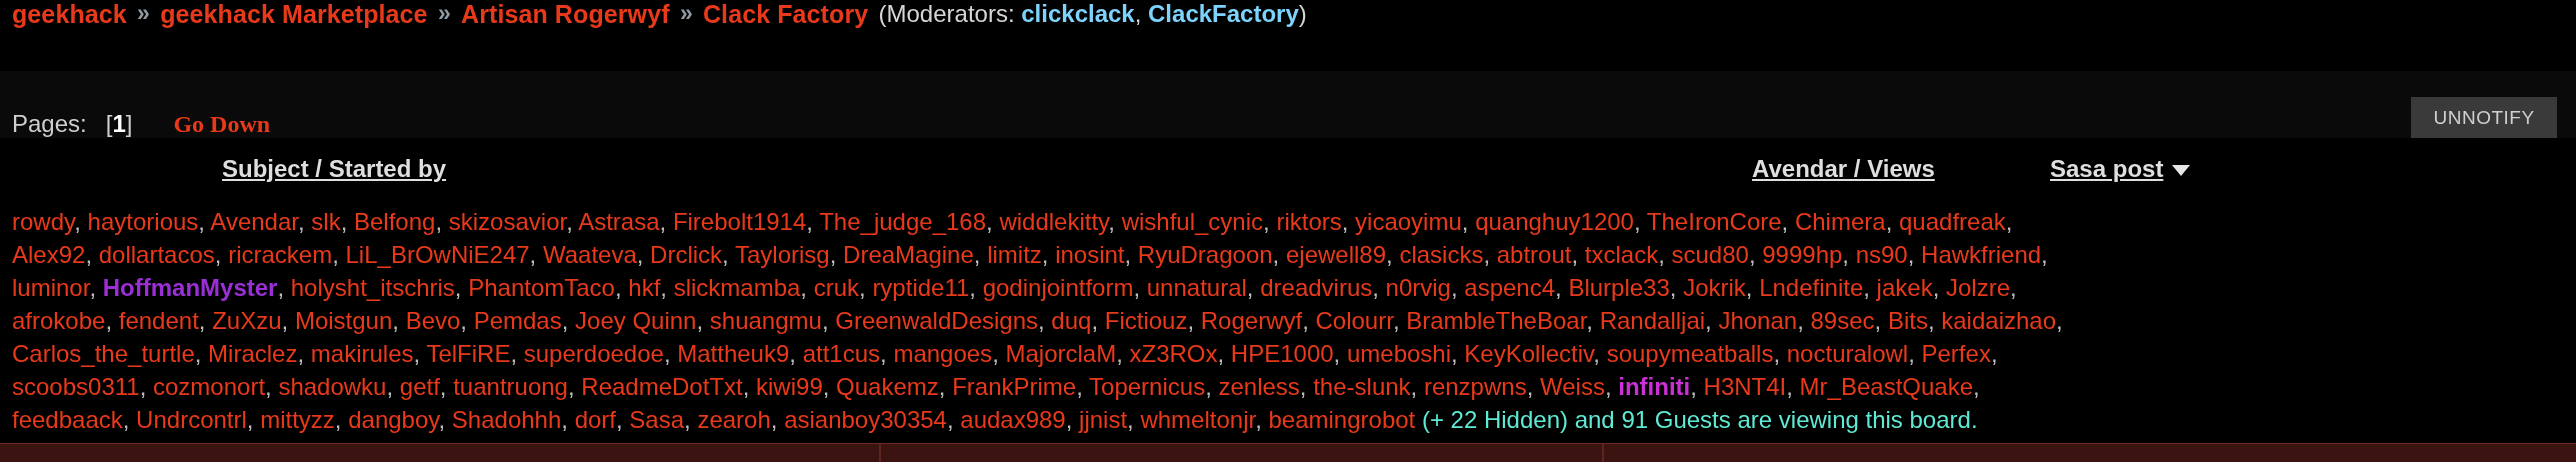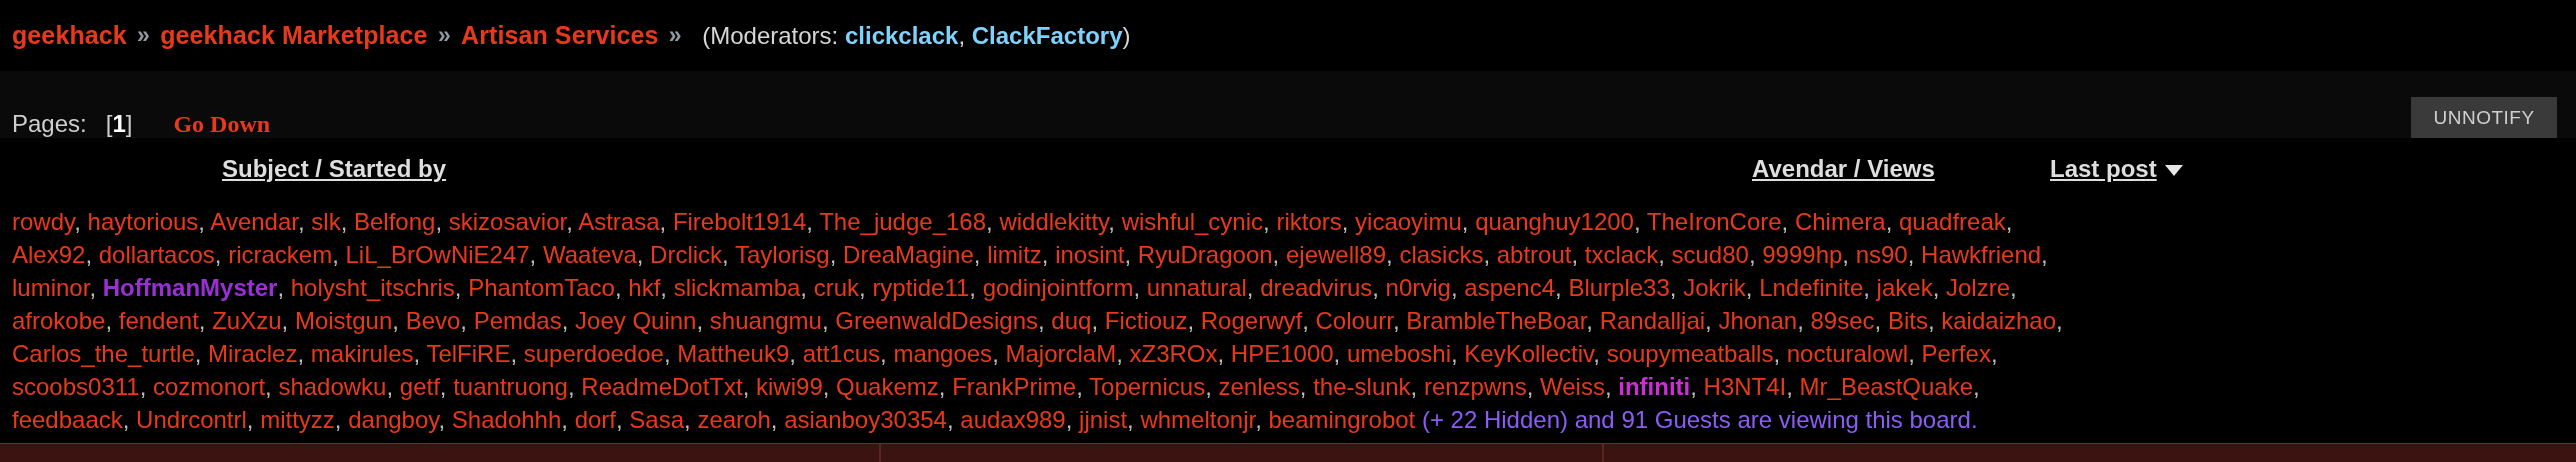--- a/index.html
+++ b/index.html
@@ -17,21 +17,21 @@
     color: #d8d8d8;
   }
 
   
   .breadcrumb-bar {
     position: absolute;
     left: 0; top: 0;
     width: 2576px; height: 71px;
     background: #000000;
     display: flex;
-    align-items: center;
+    align-items: flex-start;
     padding-left: 12px;
     white-space: nowrap;
   }
   .crumb-link {
     color: #e8391b;
     font-size: 25px;
     font-weight: 700;
     text-decoration: none;
     letter-spacing: 0.1px;
   }
@@ -143,21 +143,21 @@
     color: #d9d9d9;
     overflow: hidden;
   }
   .users-line { white-space: nowrap; }
   .u {
     color: #e8391b;
     font-weight: 400;
     text-decoration: none;
   }
   .sep { color: #bdbdbd; }
-  .tail { color: #8b5cf6; text-align: right; }
+  .tail { color: #5eead4; text-align: right; }
 
   
   .bottom-strip {
     position: absolute;
     left: 0; bottom: 0;
     width: 2576px; height: 19px;
     background: #3b1412;
     border-top: 1.7px solid #6b2b26;
   }
   .bottom-strip .divider {
@@ -170,42 +170,43 @@
 </head>
 <body>
 
 <div class="page">
 
   <div class="breadcrumb-bar">
     <a class="crumb-link" href="#">geekhack</a>
     <span class="crumb-sep">»</span>
     <a class="crumb-link" href="#">geekhack Marketplace</a>
     <span class="crumb-sep">»</span>
-    <a class="crumb-link" href="#">Artisan Services</a>
+    <a class="crumb-link" href="#">Artisan Rogerwyf</a>
     <span class="crumb-sep">»</span>
+    <a class="crumb-link" href="#">Clack Factory</a>
     <span class="crumb-mods">
       <span>(Moderators:</span>
       <a class="mod-link" href="#">clickclack</a><span>,</span>
       <a class="mod-link" href="#">ClackFactory</a><span>)</span>
     </span>
   </div>
 
   <div class="pages-bar">
     <span class="pages-label">Pages:</span>
     <span class="page-num-wrap"><span>[</span><span class="page-num-current">1</span><span>]</span></span>
     <a class="go-down" href="#">Go Down</a>
     <div class="btn-group">
       <button class="ui-btn">UNNOTIFY</button>
     </div>
   </div>
 
   <div class="col-header-bar">
     <a class="col-h col-subject" href="#">Subject / Started by</a>
     <a class="col-h col-replies" href="#">Avendar / Views</a>
-    <a class="col-h col-lastpost" href="#"><span>Last post</span><span class="sort-caret"></span></a>
+    <a class="col-h col-lastpost" href="#"><span>Sasa post</span><span class="sort-caret"></span></a>
   </div>
 
   <div class="users-block" id="users-block">
       <div class="users-line"><a class="u" href="#">rowdy</a><span class="sep">, </span><a class="u" href="#">haytorious</a><span class="sep">, </span><a class="u" href="#">Avendar</a><span class="sep">, </span><a class="u" href="#">slk</a><span class="sep">, </span><a class="u" href="#">Belfong</a><span class="sep">, </span><a class="u" href="#">skizosavior</a><span class="sep">, </span><a class="u" href="#">Astrasa</a><span class="sep">, </span><a class="u" href="#">Firebolt1914</a><span class="sep">, </span><a class="u" href="#">The_judge_168</a><span class="sep">, </span><a class="u" href="#">widdlekitty</a><span class="sep">, </span><a class="u" href="#">wishful_cynic</a><span class="sep">, </span><a class="u" href="#">riktors</a><span class="sep">, </span><a class="u" href="#">yicaoyimu</a><span class="sep">, </span><a class="u" href="#">quanghuy1200</a><span class="sep">, </span><a class="u" href="#">TheIronCore</a><span class="sep">, </span><a class="u" href="#">Chimera</a><span class="sep">, </span><a class="u" href="#">quadfreak</a><span class="sep">, </span></div>
       <div class="users-line"><a class="u" href="#">Alex92</a><span class="sep">, </span><a class="u" href="#">dollartacos</a><span class="sep">, </span><a class="u" href="#">ricrackem</a><span class="sep">, </span><a class="u" href="#">LiL_BrOwNiE247</a><span class="sep">, </span><a class="u" href="#">Waateva</a><span class="sep">, </span><a class="u" href="#">Drclick</a><span class="sep">, </span><a class="u" href="#">Taylorisg</a><span class="sep">, </span><a class="u" href="#">DreaMagine</a><span class="sep">, </span><a class="u" href="#">limitz</a><span class="sep">, </span><a class="u" href="#">inosint</a><span class="sep">, </span><a class="u" href="#">RyuDragoon</a><span class="sep">, </span><a class="u" href="#">ejewell89</a><span class="sep">, </span><a class="u" href="#">clasicks</a><span class="sep">, </span><a class="u" href="#">abtrout</a><span class="sep">, </span><a class="u" href="#">txclack</a><span class="sep">, </span><a class="u" href="#">scud80</a><span class="sep">, </span><a class="u" href="#">9999hp</a><span class="sep">, </span><a class="u" href="#">ns90</a><span class="sep">, </span><a class="u" href="#">Hawkfriend</a><span class="sep">, </span></div>
       <div class="users-line"><a class="u" href="#">luminor</a><span class="sep">, </span><a class="u" href="#" style="color: rgb(154, 47, 214); font-weight: 700;">HoffmanMyster</a><span class="sep">, </span><a class="u" href="#">holysht_itschris</a><span class="sep">, </span><a class="u" href="#">PhantomTaco</a><span class="sep">, </span><a class="u" href="#">hkf</a><span class="sep">, </span><a class="u" href="#">slickmamba</a><span class="sep">, </span><a class="u" href="#">cruk</a><span class="sep">, </span><a class="u" href="#">ryptide11</a><span class="sep">, </span><a class="u" href="#">godinjointform</a><span class="sep">, </span><a class="u" href="#">unnatural</a><span class="sep">, </span><a class="u" href="#">dreadvirus</a><span class="sep">, </span><a class="u" href="#">n0rvig</a><span class="sep">, </span><a class="u" href="#">aspenc4</a><span class="sep">, </span><a class="u" href="#">Blurple33</a><span class="sep">, </span><a class="u" href="#">Jokrik</a><span class="sep">, </span><a class="u" href="#">Lndefinite</a><span class="sep">, </span><a class="u" href="#">jakek</a><span class="sep">, </span><a class="u" href="#">Jolzre</a><span class="sep">, </span></div>
       <div class="users-line"><a class="u" href="#">afrokobe</a><span class="sep">, </span><a class="u" href="#">fendent</a><span class="sep">, </span><a class="u" href="#">ZuXzu</a><span class="sep">, </span><a class="u" href="#">Moistgun</a><span class="sep">, </span><a class="u" href="#">Bevo</a><span class="sep">, </span><a class="u" href="#">Pemdas</a><span class="sep">, </span><a class="u" href="#">Joey Quinn</a><span class="sep">, </span><a class="u" href="#">shuangmu</a><span class="sep">, </span><a class="u" href="#">GreenwaldDesigns</a><span class="sep">, </span><a class="u" href="#">duq</a><span class="sep">, </span><a class="u" href="#">Fictiouz</a><span class="sep">, </span><a class="u" href="#">Rogerwyf</a><span class="sep">, </span><a class="u" href="#">Colourr</a><span class="sep">, </span><a class="u" href="#">BrambleTheBoar</a><span class="sep">, </span><a class="u" href="#">Randalljai</a><span class="sep">, </span><a class="u" href="#">Jhonan</a><span class="sep">, </span><a class="u" href="#">89sec</a><span class="sep">, </span><a class="u" href="#">Bits</a><span class="sep">, </span><a class="u" href="#">kaidaizhao</a><span class="sep">, </span></div>
       <div class="users-line"><a class="u" href="#">Carlos_the_turtle</a><span class="sep">, </span><a class="u" href="#">Miraclez</a><span class="sep">, </span><a class="u" href="#">makirules</a><span class="sep">, </span><a class="u" href="#">TelFiRE</a><span class="sep">, </span><a class="u" href="#">superdoedoe</a><span class="sep">, </span><a class="u" href="#">Mattheuk9</a><span class="sep">, </span><a class="u" href="#">att1cus</a><span class="sep">, </span><a class="u" href="#">mangoes</a><span class="sep">, </span><a class="u" href="#">MajorclaM</a><span class="sep">, </span><a class="u" href="#">xZ3ROx</a><span class="sep">, </span><a class="u" href="#">HPE1000</a><span class="sep">, </span><a class="u" href="#">umeboshi</a><span class="sep">, </span><a class="u" href="#">KeyKollectiv</a><span class="sep">, </span><a class="u" href="#">soupymeatballs</a><span class="sep">, </span><a class="u" href="#">nocturalowl</a><span class="sep">, </span><a class="u" href="#">Perfex</a><span class="sep">, </span></div>
       <div class="users-line"><a class="u" href="#">scoobs0311</a><span class="sep">, </span><a class="u" href="#">cozmonort</a><span class="sep">, </span><a class="u" href="#">shadowku</a><span class="sep">, </span><a class="u" href="#">getf</a><span class="sep">, </span><a class="u" href="#">tuantruong</a><span class="sep">, </span><a class="u" href="#">ReadmeDotTxt</a><span class="sep">, </span><a class="u" href="#">kiwi99</a><span class="sep">, </span><a class="u" href="#">Quakemz</a><span class="sep">, </span><a class="u" href="#">FrankPrime</a><span class="sep">, </span><a class="u" href="#">Topernicus</a><span class="sep">, </span><a class="u" href="#">zenless</a><span class="sep">, </span><a class="u" href="#">the-slunk</a><span class="sep">, </span><a class="u" href="#">renzpwns</a><span class="sep">, </span><a class="u" href="#">Weiss</a><span class="sep">, </span><a class="u" href="#" style="color: rgb(204, 47, 214); font-weight: 700;">infiniti</a><span class="sep">, </span><a class="u" href="#">H3NT4I</a><span class="sep">, </span><a class="u" href="#">Mr_BeastQuake</a><span class="sep">, </span></div>
       <div class="users-line"><a class="u" href="#">feedbaack</a><span class="sep">, </span><a class="u" href="#">Undrcontrl</a><span class="sep">, </span><a class="u" href="#">mittyzz</a><span class="sep">, </span><a class="u" href="#">dangboy</a><span class="sep">, </span><a class="u" href="#">Shadohhh</a><span class="sep">, </span><a class="u" href="#">dorf</a><span class="sep">, </span><a class="u" href="#">Sasa</a><span class="sep">, </span><a class="u" href="#">zearoh</a><span class="sep">, </span><a class="u" href="#">asianboy30354</a><span class="sep">, </span><a class="u" href="#">audax989</a><span class="sep">, </span><a class="u" href="#">jjnist</a><span class="sep">, </span><a class="u" href="#">whmeltonjr</a><span class="sep">, </span><a class="u" href="#">beamingrobot</a><span class="tail"> (+ 22 Hidden) and 91 Guests are viewing this board.</span></div>

